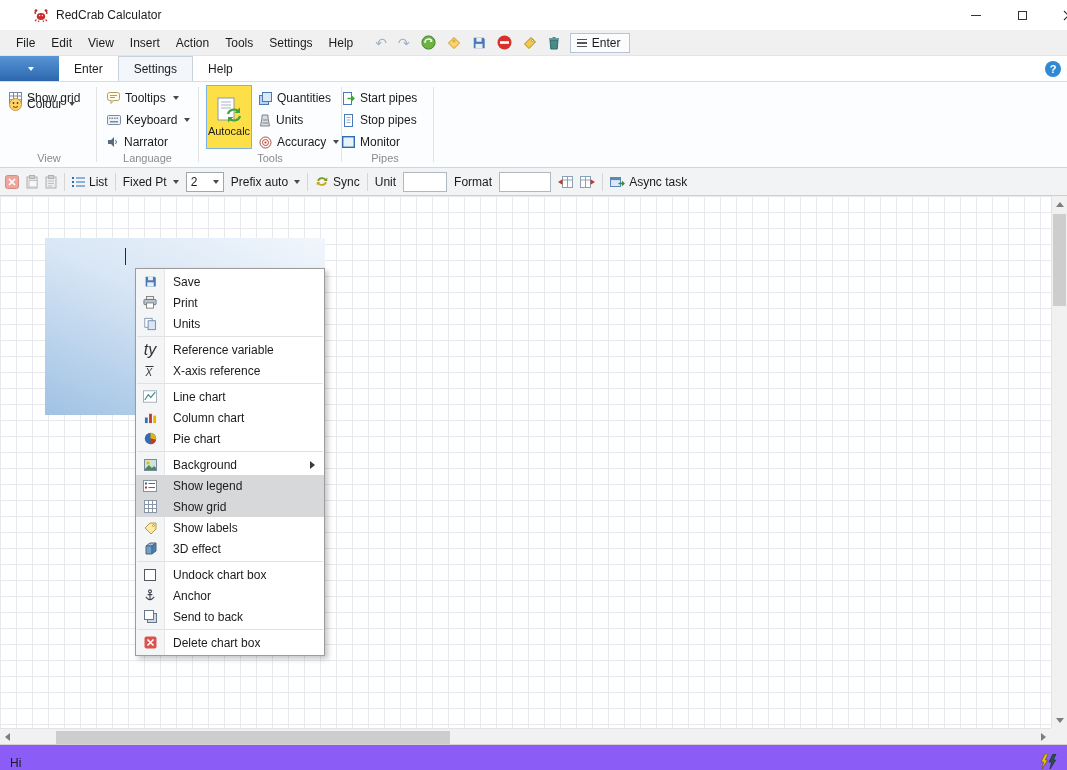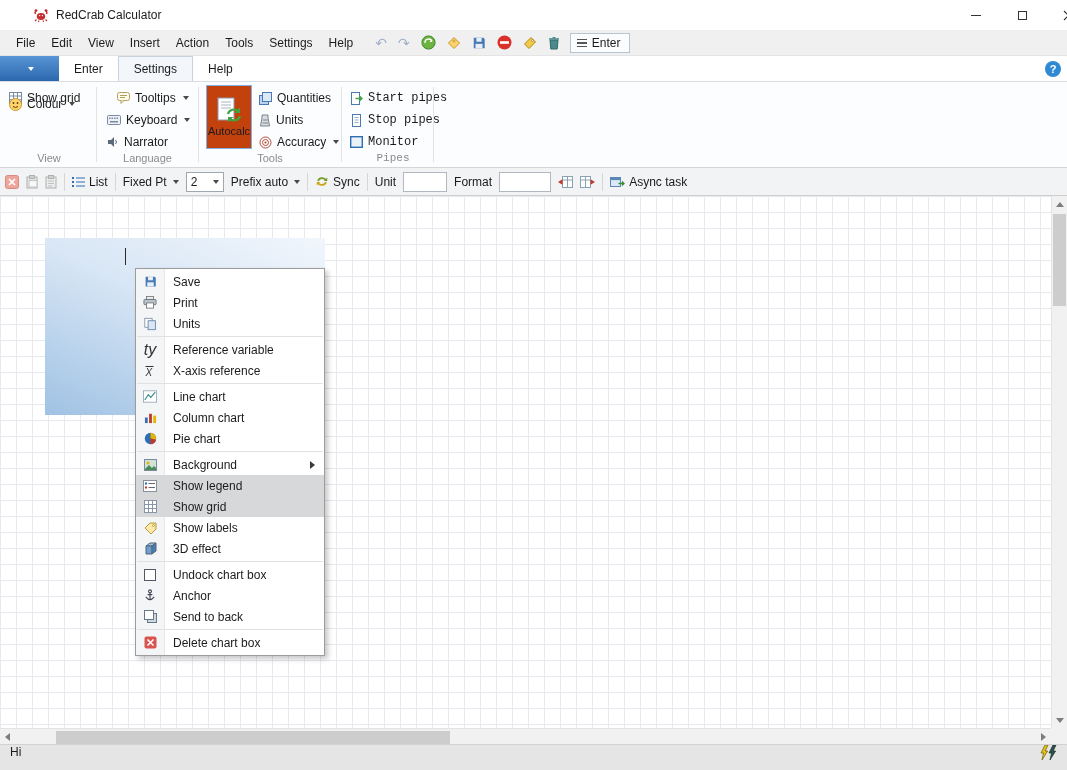--- a/index.html
+++ b/index.html
@@ -28,21 +28,21 @@
 .tab.active{background:#f3f7fb;border:1px solid #c8d2dc;border-bottom:none;}
 .help-badge{margin-left:auto;margin-right:6px;align-self:center;width:16px;height:16px;border-radius:50%;background:#2f8ad3;color:#fff;font-weight:bold;font-size:11px;display:flex;align-items:center;justify-content:center;}
 
 .ribbon{position:absolute;top:82px;left:0;width:100%;height:86px;background:#fcfdfe;border-bottom:1px solid #d6d6d6;}
 .rgroup{position:absolute;top:0;height:85px;}
 .glabel{position:absolute;bottom:3px;left:0;right:0;text-align:center;color:#8b8b8b;font-size:11px;}
 .rbtn{position:absolute;display:flex;align-items:center;gap:5px;height:20px;padding:0 3px;white-space:nowrap;}
 .rsep{position:absolute;top:5px;height:75px;width:1px;background:#e3e3e3;}
 .tri-d{width:0;height:0;border-left:3.5px solid transparent;border-right:3.5px solid transparent;border-top:4px solid #4a4a4a;margin-left:2px;}
 .tri-d.white{border-top-color:#fff;}
-.autocalc{position:absolute;left:6px;top:3px;width:46px;height:64px;background:#c2410c;border:1px solid #7eb2e2;display:flex;flex-direction:column;align-items:center;justify-content:center;gap:2px;font-size:11px;}
+.autocalc{position:absolute;left:6px;top:3px;width:46px;height:64px;background:#fde047;border:1px solid #7eb2e2;display:flex;flex-direction:column;align-items:center;justify-content:center;gap:2px;font-size:11px;}
 
 .toolbar2{position:absolute;top:168px;left:0;width:100%;height:28px;background:#f2f3f4;border-bottom:1px solid #cfcfcf;display:flex;align-items:center;gap:7px;padding:0 5px;}
 .t2-btn{display:flex;align-items:center;gap:4px;white-space:nowrap;}
 .tsep{width:1px;height:18px;background:#d6d6d6;}
 .combo{width:38px;height:20px;border:1px solid #9fa7af;background:#fff;display:flex;align-items:center;justify-content:space-between;padding:0 4px;}
 .tb-input{width:44px;height:20px;border:1px solid #b2b8bf;background:#fff;font:inherit;padding:0 3px;}
 
 .canvas{position:absolute;left:0;top:196px;width:1051px;height:532px;background-color:#fff;background-image:linear-gradient(to right,#e6eaee 1px,transparent 1px),linear-gradient(to bottom,#e6eaee 1px,transparent 1px);background-size:16px 16px;}
 .chartbox{position:absolute;left:45px;top:42px;width:280px;height:177px;background:linear-gradient(205deg,#f1f6fc 0%,#d8e6f5 45%,#a0c2e4 100%);}
 .cursor{position:absolute;left:125px;top:52px;width:1px;height:17px;background:#2a2a2a;}
@@ -60,21 +60,21 @@
 .sb-btn{position:absolute;left:0;width:15px;height:16px;display:flex;align-items:center;justify-content:center;}
 .vthumb{position:absolute;left:1px;top:18px;width:13px;height:92px;background:#cdcdcd;}
 .hscroll{position:absolute;left:0;top:728px;width:1051px;height:16px;background:#f1f1f1;border-top:1px solid #e3e3e3;}
 .hthumb{position:absolute;top:2px;left:56px;width:394px;height:13px;background:#cdcdcd;}
 .sb-corner{position:absolute;right:0;top:728px;width:16px;height:16px;background:#f1f1f1;}
 .tri-up{width:0;height:0;border-left:4px solid transparent;border-right:4px solid transparent;border-bottom:5px solid #7d7d7d;}
 .tri-dn{width:0;height:0;border-left:4px solid transparent;border-right:4px solid transparent;border-top:5px solid #7d7d7d;}
 .tri-lf{width:0;height:0;border-top:4px solid transparent;border-bottom:4px solid transparent;border-right:5px solid #7d7d7d;}
 .tri-rt{width:0;height:0;border-top:4px solid transparent;border-bottom:4px solid transparent;border-left:5px solid #7d7d7d;}
 
-.statusbar{position:absolute;left:0;top:744px;width:100%;height:26px;background:#e5e5e5;border-top:1px solid #d2d2d2;display:flex;align-items:flex-start;padding:0 10px;}
+.statusbar{position:absolute;left:0;top:744px;width:100%;height:26px;background:#8b5cf6;border-top:1px solid #d2d2d2;display:flex;align-items:flex-end;padding:0 10px;}
 .sb-right{margin-left:auto;display:flex;align-items:center;}
 .txticon{font-style:italic;font-size:16px;color:#333;}
 </style>
 </head>
 <body>
 
 <div class="titlebar">
   <span class="app-icon">
     <svg width="16" height="16" viewBox="0 0 16 16">
         <ellipse cx="8" cy="9.5" rx="4.2" ry="3.4" fill="#c62f2f"></ellipse>
@@ -200,21 +200,21 @@
           </svg>
         </span>
       <span>Colour</span>
       <span class="tri-d"></span>
     </div>
     <div class="glabel">View</div>
   </div>
   <div class="rsep" style="left:96px;"></div>
 
   <div class="rgroup" style="left:98px;width:99px;">
-    <div class="rbtn" style="left:16px;top:6px;text-align:right;">
+    <div class="rbtn" style="left:6px;top:6px;text-align:right;">
       <span>
           <svg width="13" height="12" viewBox="0 0 13 12">
             <rect x="0.5" y="0.5" width="12" height="8" rx="2" fill="#fffbe8" stroke="#b0a060"></rect>
             <path d="M4 8.5 L4 11.5 L7 8.5" fill="#fffbe8" stroke="#b0a060"></path>
             <path d="M3 3.5 H10 M3 5.5 H8" stroke="#b0a060"></path>
           </svg>
         </span>
       <span>Tooltips</span>
       <span class="tri-d"></span>
     </div>
@@ -287,21 +287,21 @@
             <circle cx="6.5" cy="6.5" r="1.1" fill="#b04a3a"></circle>
           </svg>
         </span>
       <span>Accuracy</span>
       <span class="tri-d"></span>
     </div>
     <div class="glabel">Tools</div>
   </div>
   <div class="rsep" style="left:341px;"></div>
 
-  <div class="rgroup" style="left:343px;width:100px;font-family:Liberation Mono, monospace;">
+  <div class="rgroup" style="left:335px;width:100px;">
     <div class="rbtn" style="left:4px;top:6px;">
       <span>
           <svg width="13" height="13" viewBox="0 0 13 13">
             <rect x="1.5" y="0.5" width="8" height="12" fill="#fff" stroke="#4a7ab5"></rect>
             <path d="M5.5 6.5 H12 M9.5 4 L12 6.5 L9.5 9" stroke="#3fa53f" fill="none" stroke-width="1.3"></path>
           </svg>
         </span>
       <span>Start pipes</span>
     </div>
     <div class="rbtn" style="left:4px;top:28px;">

